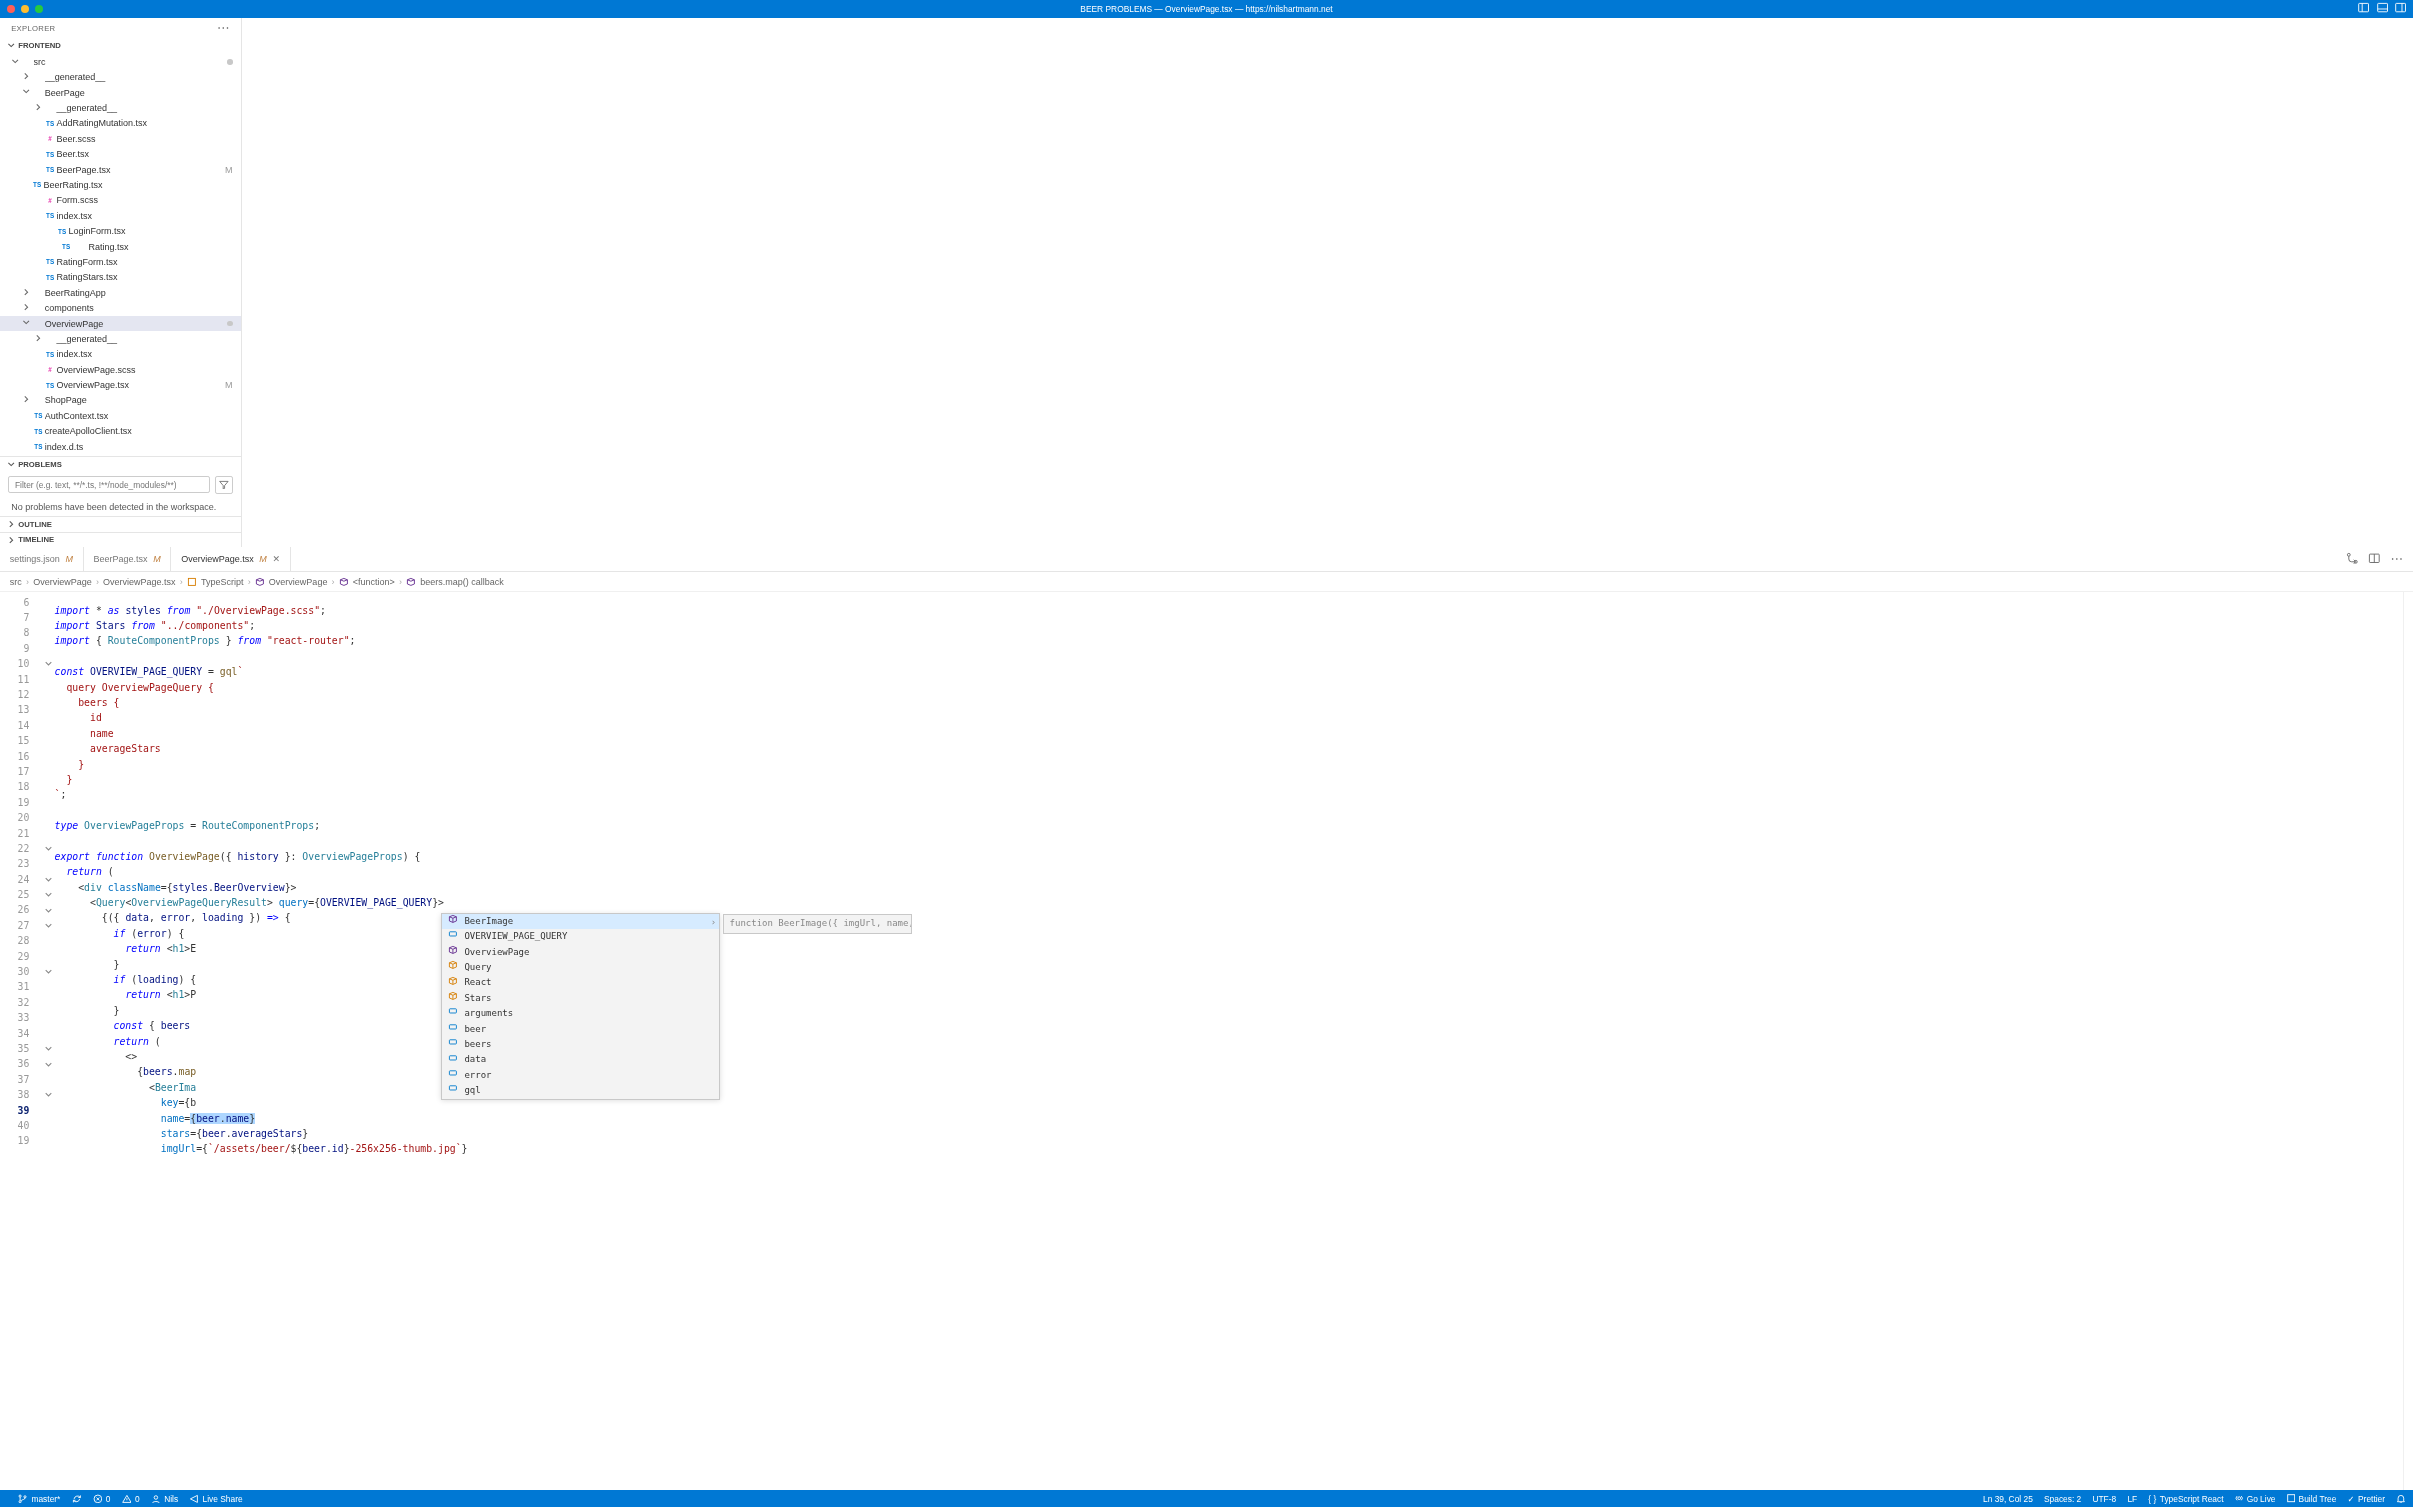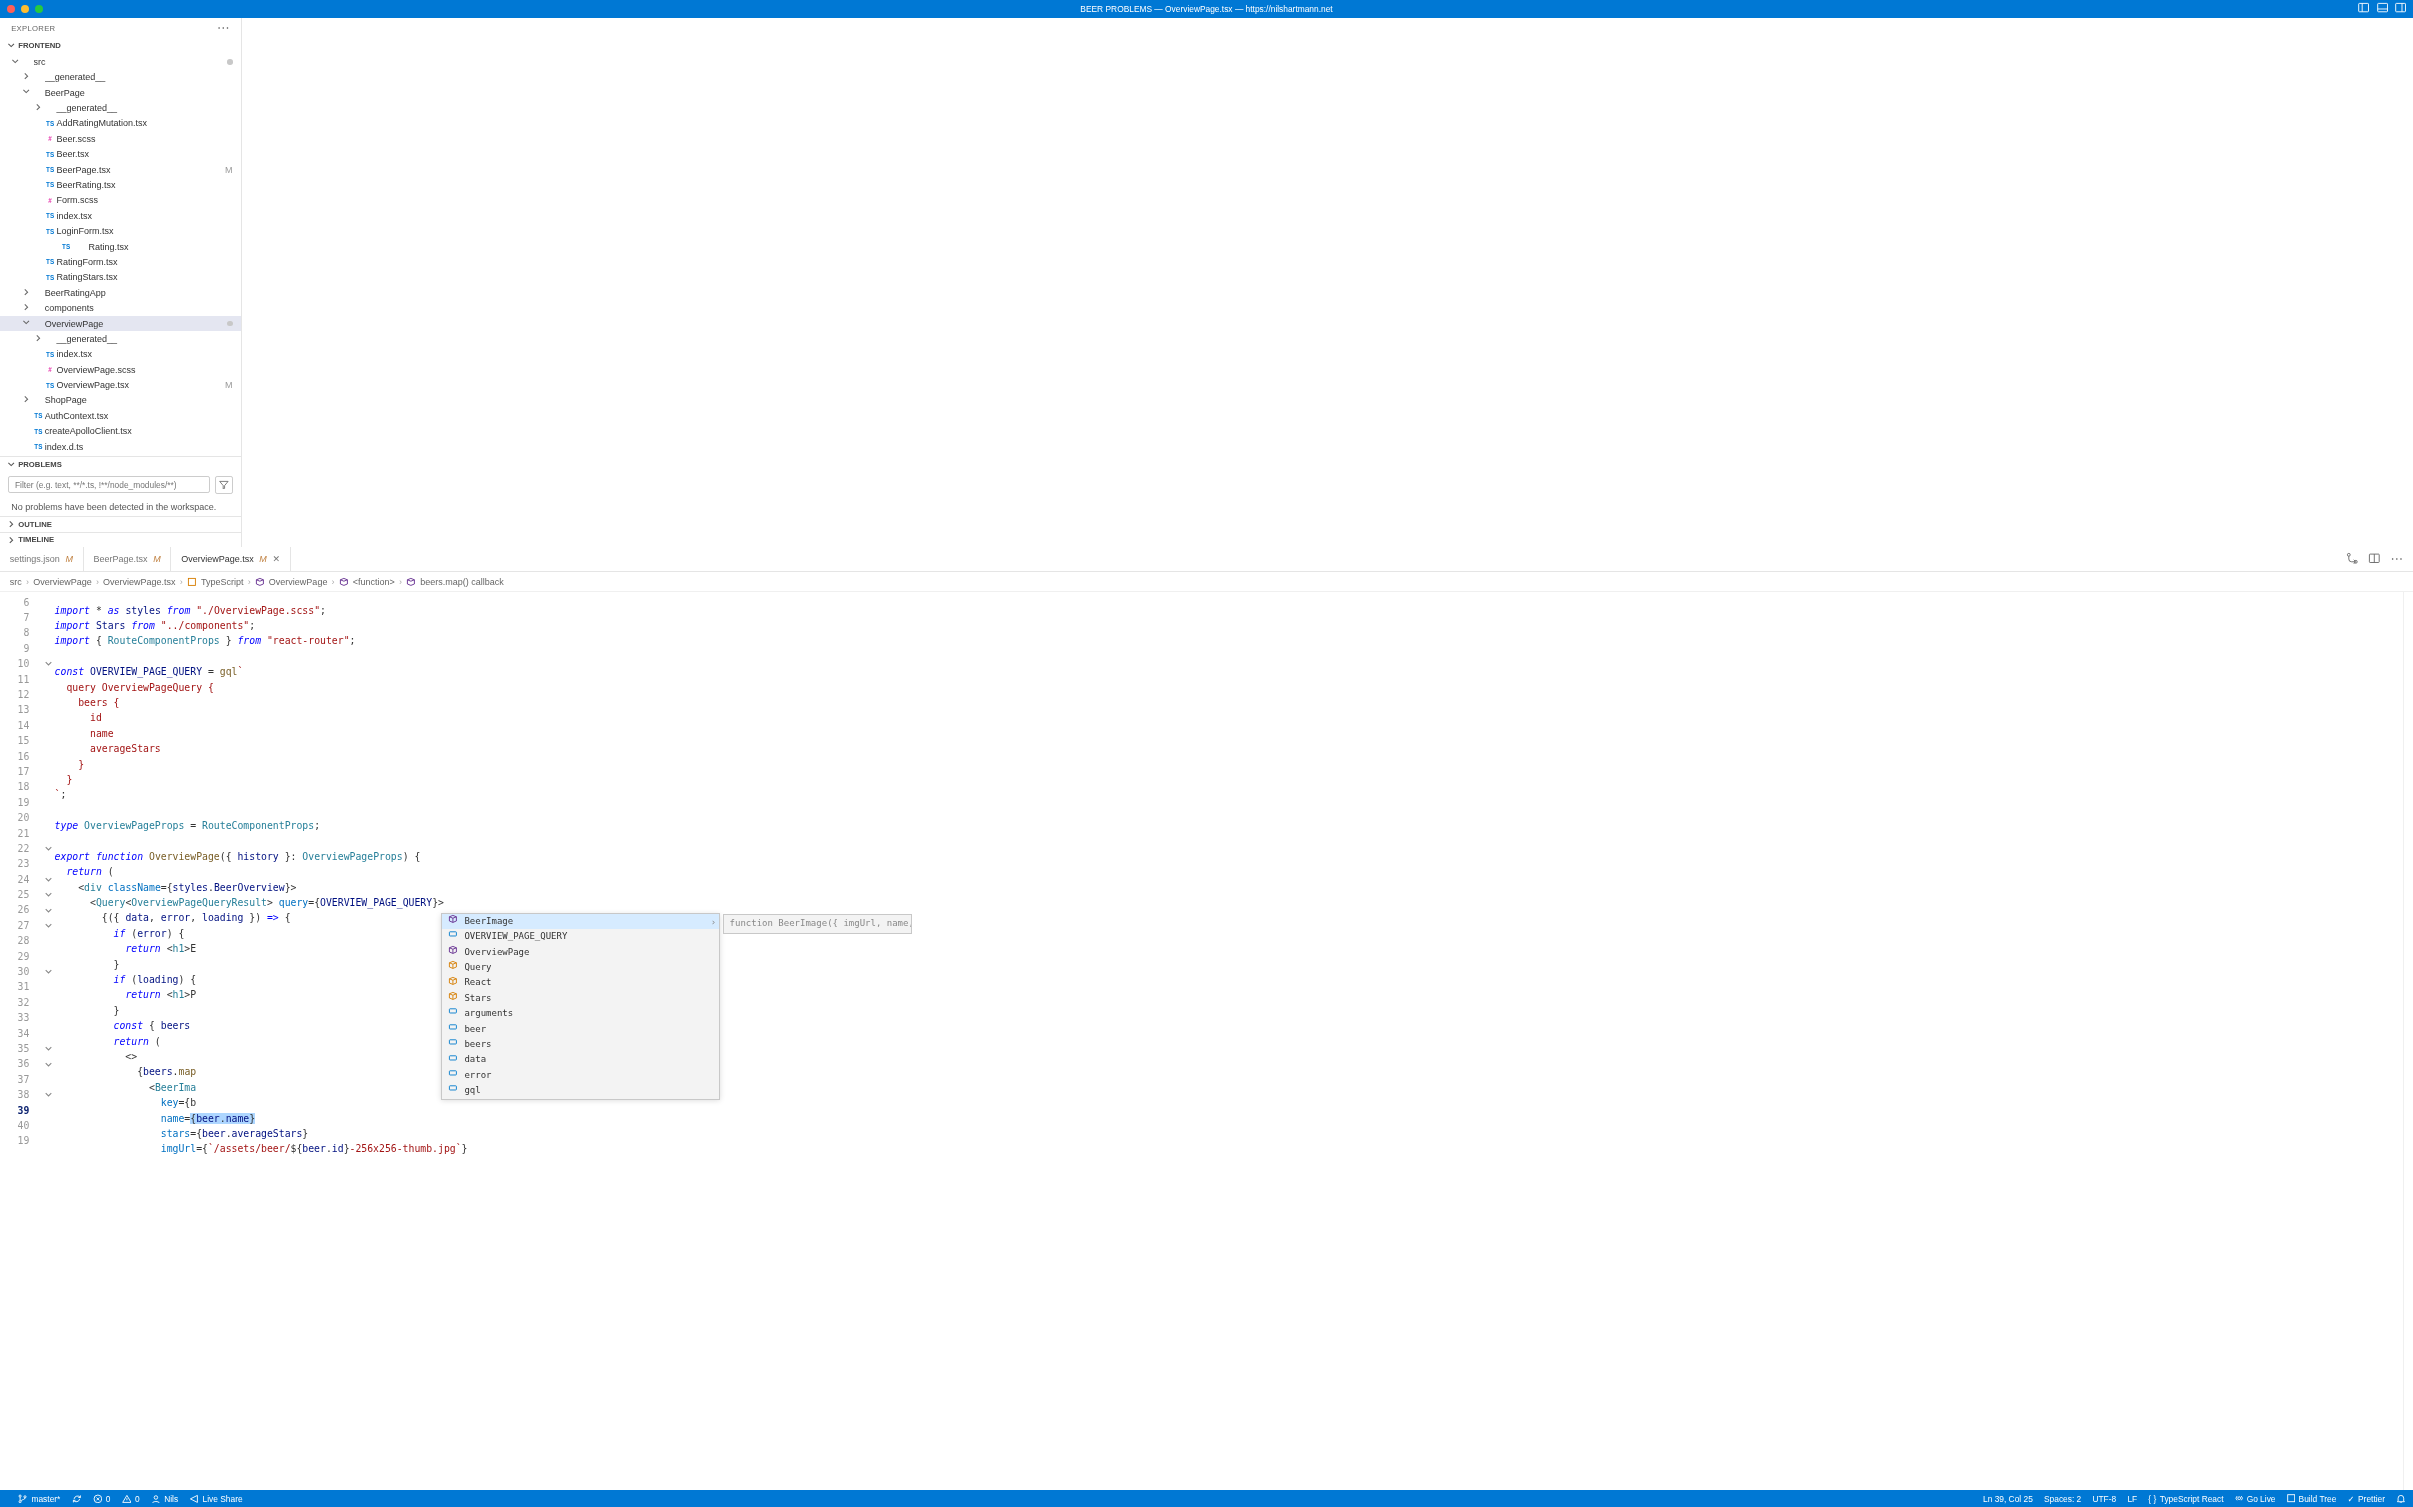--- a/index.html
+++ b/index.html
@@ -180,36 +180,36 @@
           <span class="chev"></span>
           <span class="icon ts-badge">TS</span>
           <span class="label">Beer.tsx</span>
         </div>
         <div class="tree-row" style="padding-left: 34px;">
           <span class="chev"></span>
           <span class="icon ts-badge">TS</span>
           <span class="label">BeerPage.tsx</span>
           <span class="status">M</span>
         </div>
-        <div class="tree-row" style="padding-left: 34px;">
+        <div class="tree-row" style="padding-left: 21px;">
           <span class="chev"></span>
           <span class="icon ts-badge">TS</span>
           <span class="label">BeerRating.tsx</span>
         </div>
         <div class="tree-row" style="padding-left: 34px;">
           <span class="chev"></span>
           <span class="icon scss-badge">#</span>
           <span class="label">Form.scss</span>
         </div>
         <div class="tree-row" style="padding-left: 34px;">
           <span class="chev"></span>
           <span class="icon ts-badge">TS</span>
           <span class="label">index.tsx</span>
         </div>
-        <div class="tree-row" style="padding-left: 34px;">
+        <div class="tree-row" style="padding-left: 34px; margin-left: 12px;">
           <span class="chev"></span>
           <span class="icon ts-badge">TS</span>
           <span class="label">LoginForm.tsx</span>
         </div>
         <div class="tree-row" style="padding-left: 34px; gap: 16px;">
           <span class="chev"></span>
           <span class="icon ts-badge">TS</span>
           <span class="label">Rating.tsx</span>
         </div>
         <div class="tree-row" style="padding-left: 34px;">

